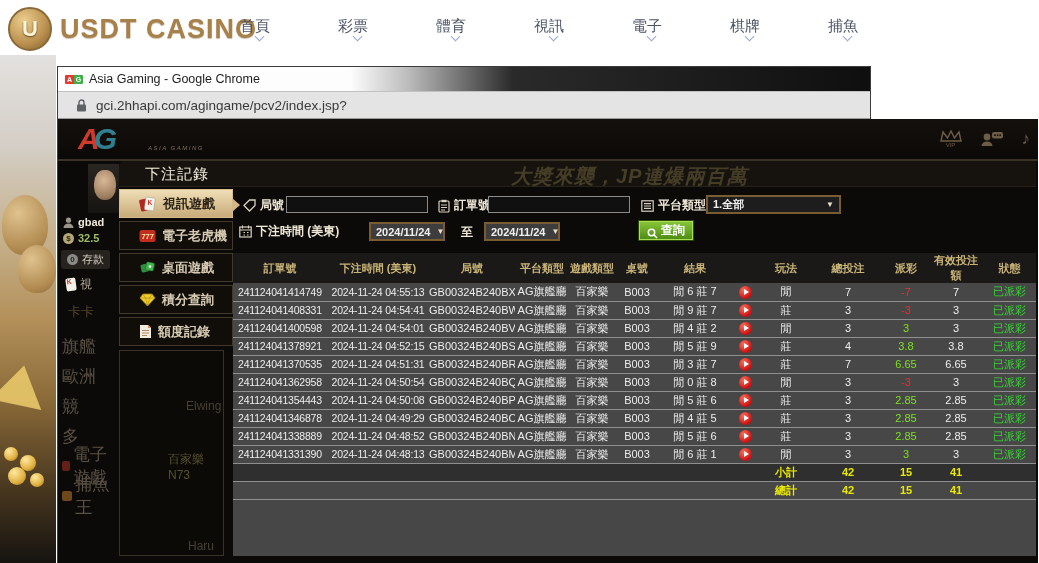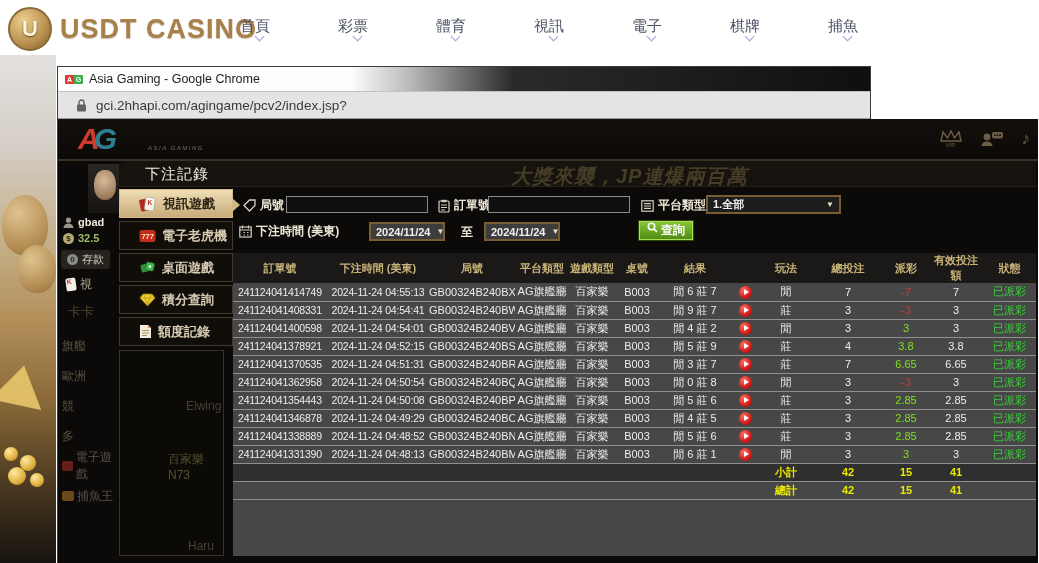--- a/index.html
+++ b/index.html
@@ -70,21 +70,21 @@
   .coin-ic { width:11px; height:11px; border-radius:50%; background:#b5a878; color:#2e2814;
     font-size:8px; line-height:11px; text-align:center; font-weight:700; }
   #deposit-badge { position:absolute; left:3px; top:131px; display:flex; align-items:center; gap:4px;
     background:#26231f; border-radius:3px; padding:2px 6px; color:#d6cec0; font-size:11px; }
   #video-tab-dim { position:absolute; left:8px; top:157px; display:flex; gap:4px; align-items:center;
     color:#b9ad98; font-size:12px; }
   .minicard { width:10px; height:13px; background:#f4f1ea; border-radius:2px; position:relative; }
   .minicard i { position:absolute; left:1px; top:0; font-style:normal; font-size:7px; color:#c0392b; font-weight:700; }
   #card-tab-dim { position:absolute; left:10px; top:184px; color:#8a6f4a; font-size:13px; opacity:.55; }
   #side-dim-list { position:absolute; left:4px; top:212px; width:57px; }
-  .side-dim-item { height:30px; display:flex; align-items:center; gap:3px; font-size:12px; color:#5a5144; }
+  .side-dim-item { height:30px; display:flex; align-items:center; gap:3px; font-size:17px; color:#5a5144; }
 
   
   #modal { position:absolute; left:61px; top:42px; width:917px; height:402px; }
   #modal-titlebar { position:absolute; left:0; top:0; width:100%; height:26px;
     background:#16130f; border-radius:6px 0 0 0; border-bottom:1px solid #27211a; }
   #modal-title { position:absolute; left:26px; top:4px; font-size:15px; color:#f2ecdc; letter-spacing:1px; }
   #banner-dim { position:absolute; left:392px; top:2px; font-size:20px; font-weight:700;
     font-style:italic; color:#453d26; letter-spacing:1px; white-space:nowrap; }
   #modal-body { position:absolute; left:0; top:26px; width:100%; height:376px; }
 
@@ -106,21 +106,21 @@
   .flabel { display:inline-flex; align-items:center; gap:4px; font-size:12px; font-weight:700; color:#efe8d8; }
   .finput { background:#101010; border:1px solid #8a8a8a; height:17px; width:142px;
     color:#eee; font-size:11px; padding:0 4px; }
   .dsel { background:#1d1d1d; border:2px solid #7a5c32; height:19px; color:#f0f0f0;
     font-size:11px; font-weight:700; display:inline-flex; align-items:center;
     justify-content:space-between; padding:0 5px; cursor:pointer; }
   .dsel .arr { font-size:8px; color:#e8e0c8; margin-left:6px; }
   #btn-search { position:absolute; left:406px; top:34px; height:19px; padding:0 7px;
     background:linear-gradient(180deg,#86c437,#4e8c14); border:1px solid #aadf55;
     outline:1px solid #2a4a08; color:#fff; font-size:12px; font-weight:700;
-    display:inline-flex; align-items:flex-start; gap:3px; cursor:pointer; }
+    display:inline-flex; align-items:flex-end; gap:3px; cursor:pointer; }
 
   
   #bet-table-wrap { position:absolute; left:114px; top:66px; width:803px; height:303px; background:#474747; }
   table { border-collapse:collapse; width:803px; table-layout:fixed; }
   th { background:#1b1917; color:#c9b478; font-size:11px; font-weight:700; height:16px; }
   td { background:#474747; color:#ededed; font-size:11px; height:18px; text-align:center;
     border-bottom:1px solid #8f8f8f; overflow:hidden; white-space:nowrap; }
   td.small { font-size:10.5px; letter-spacing:-0.2px; }
   td.neg { color:#e03131; } td.pos { color:#7be01e; }
   td.status { color:#35d435; }

